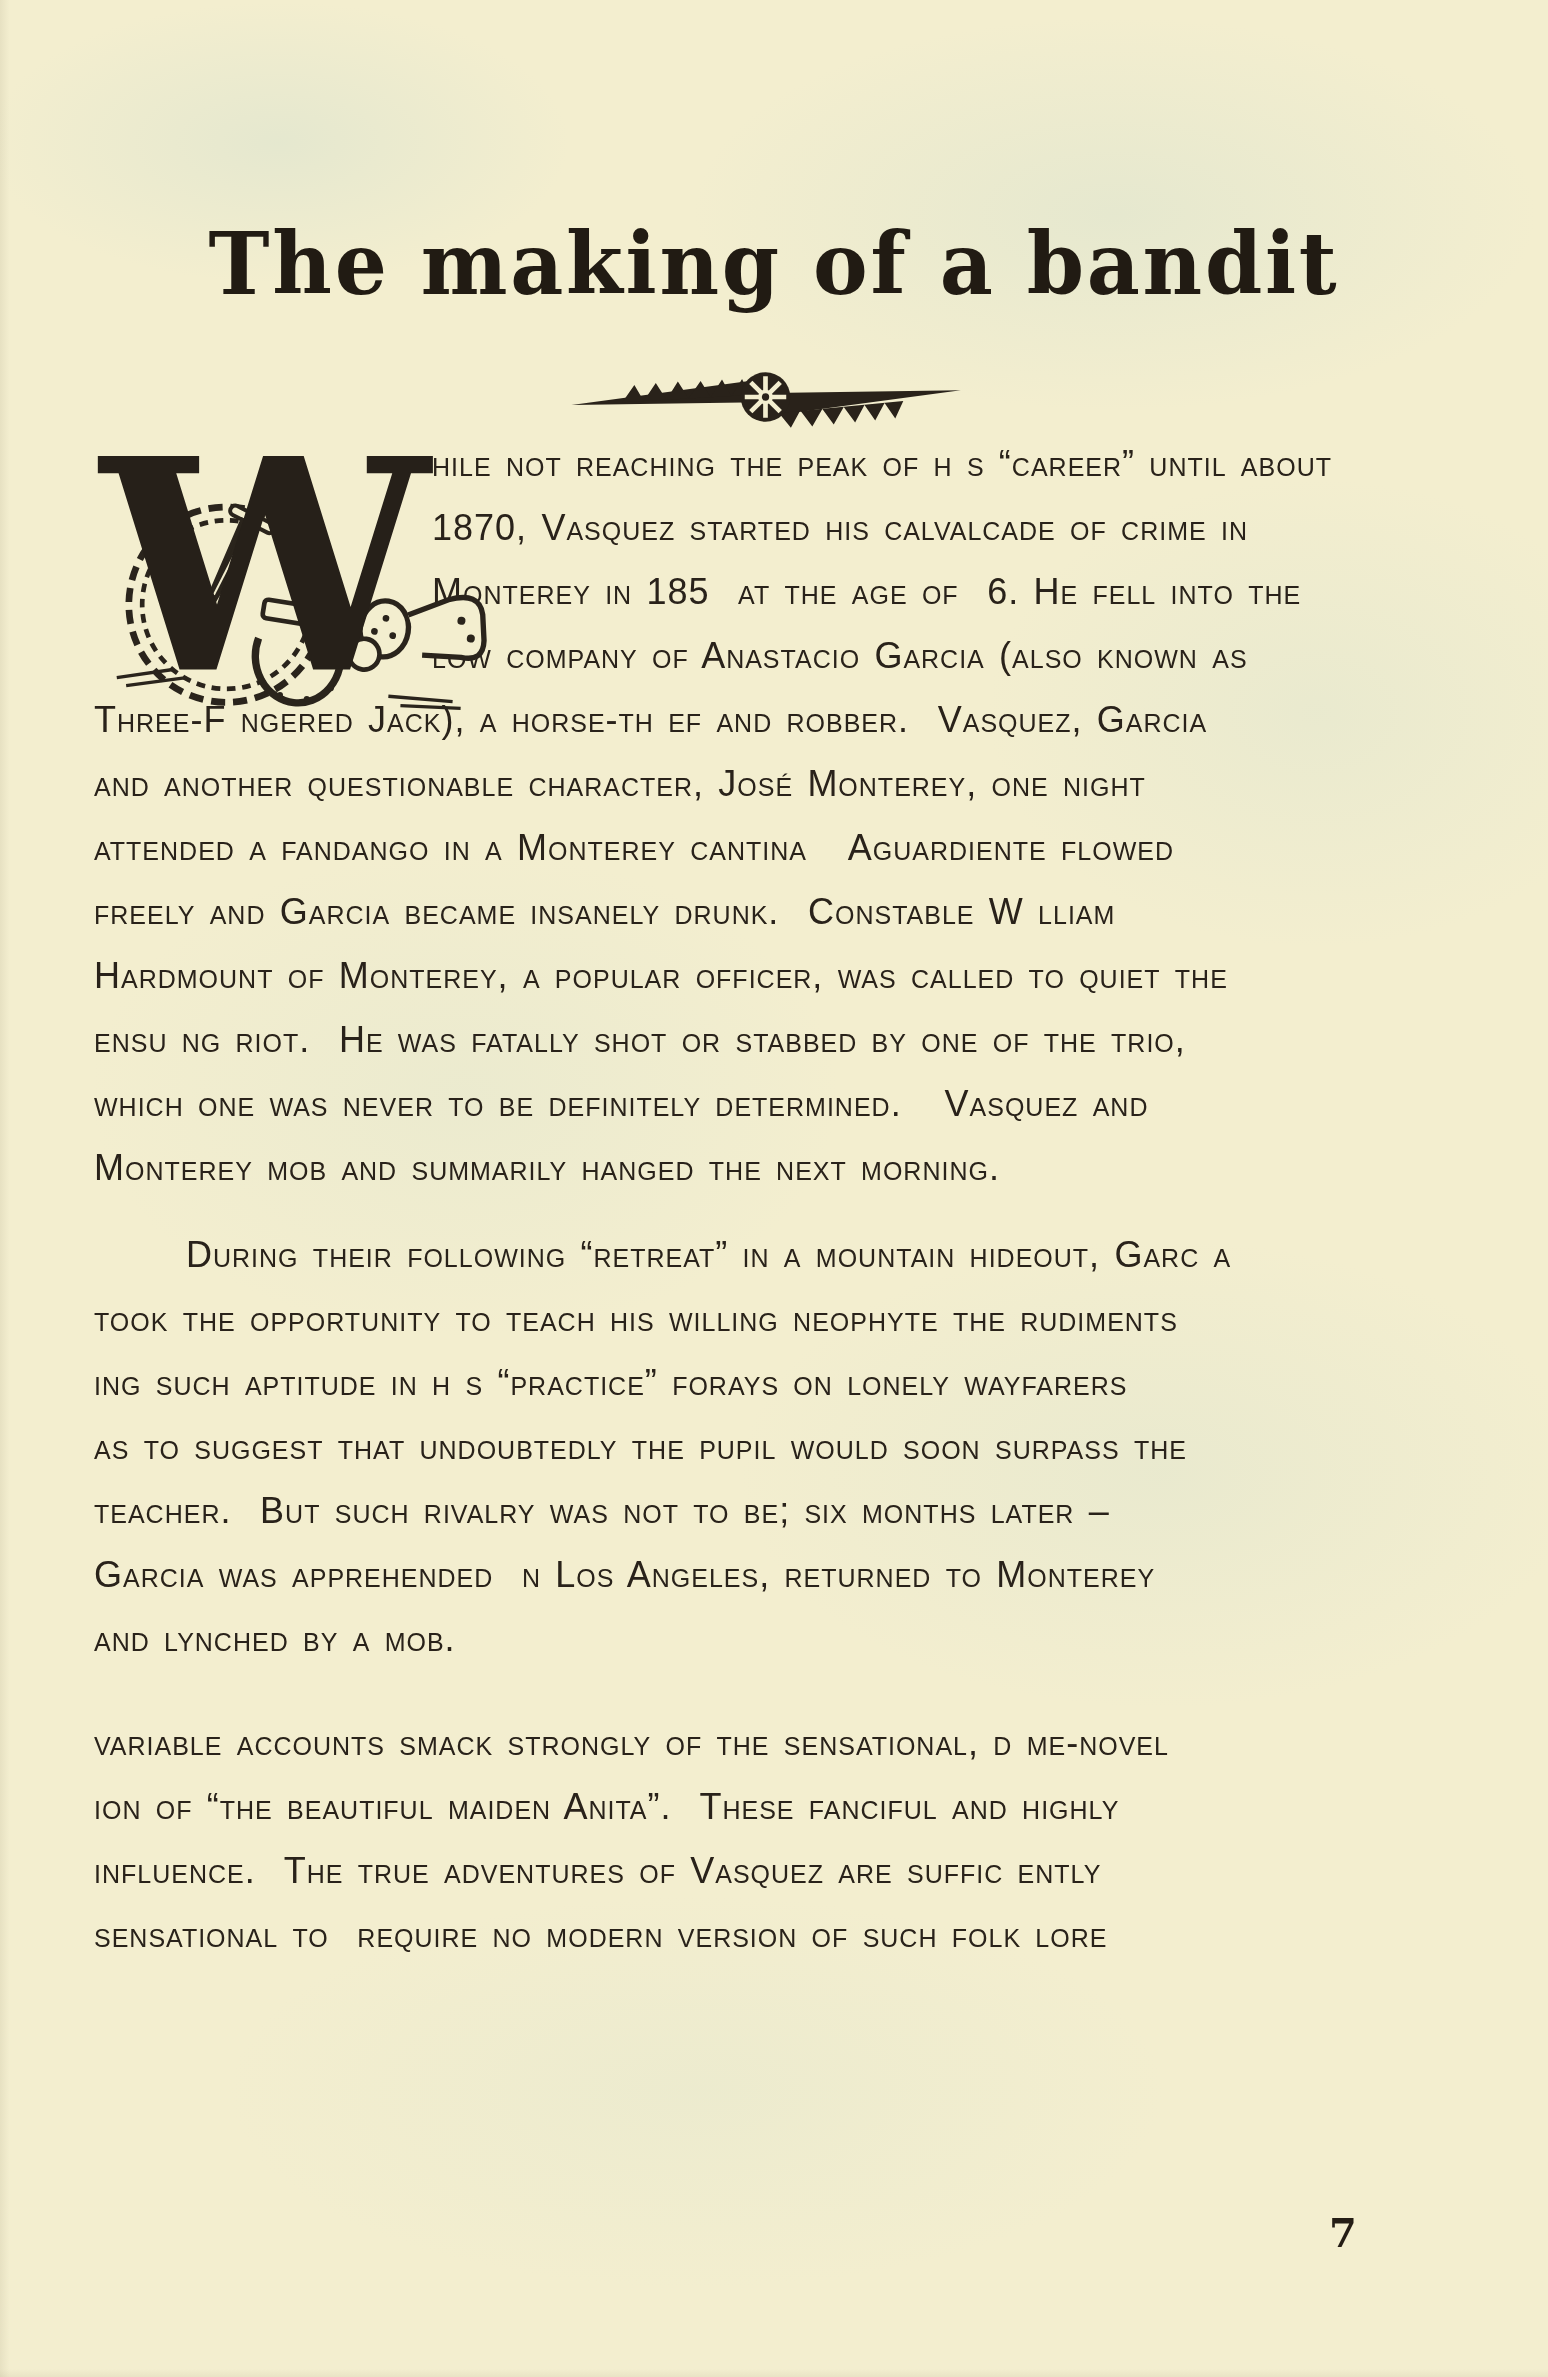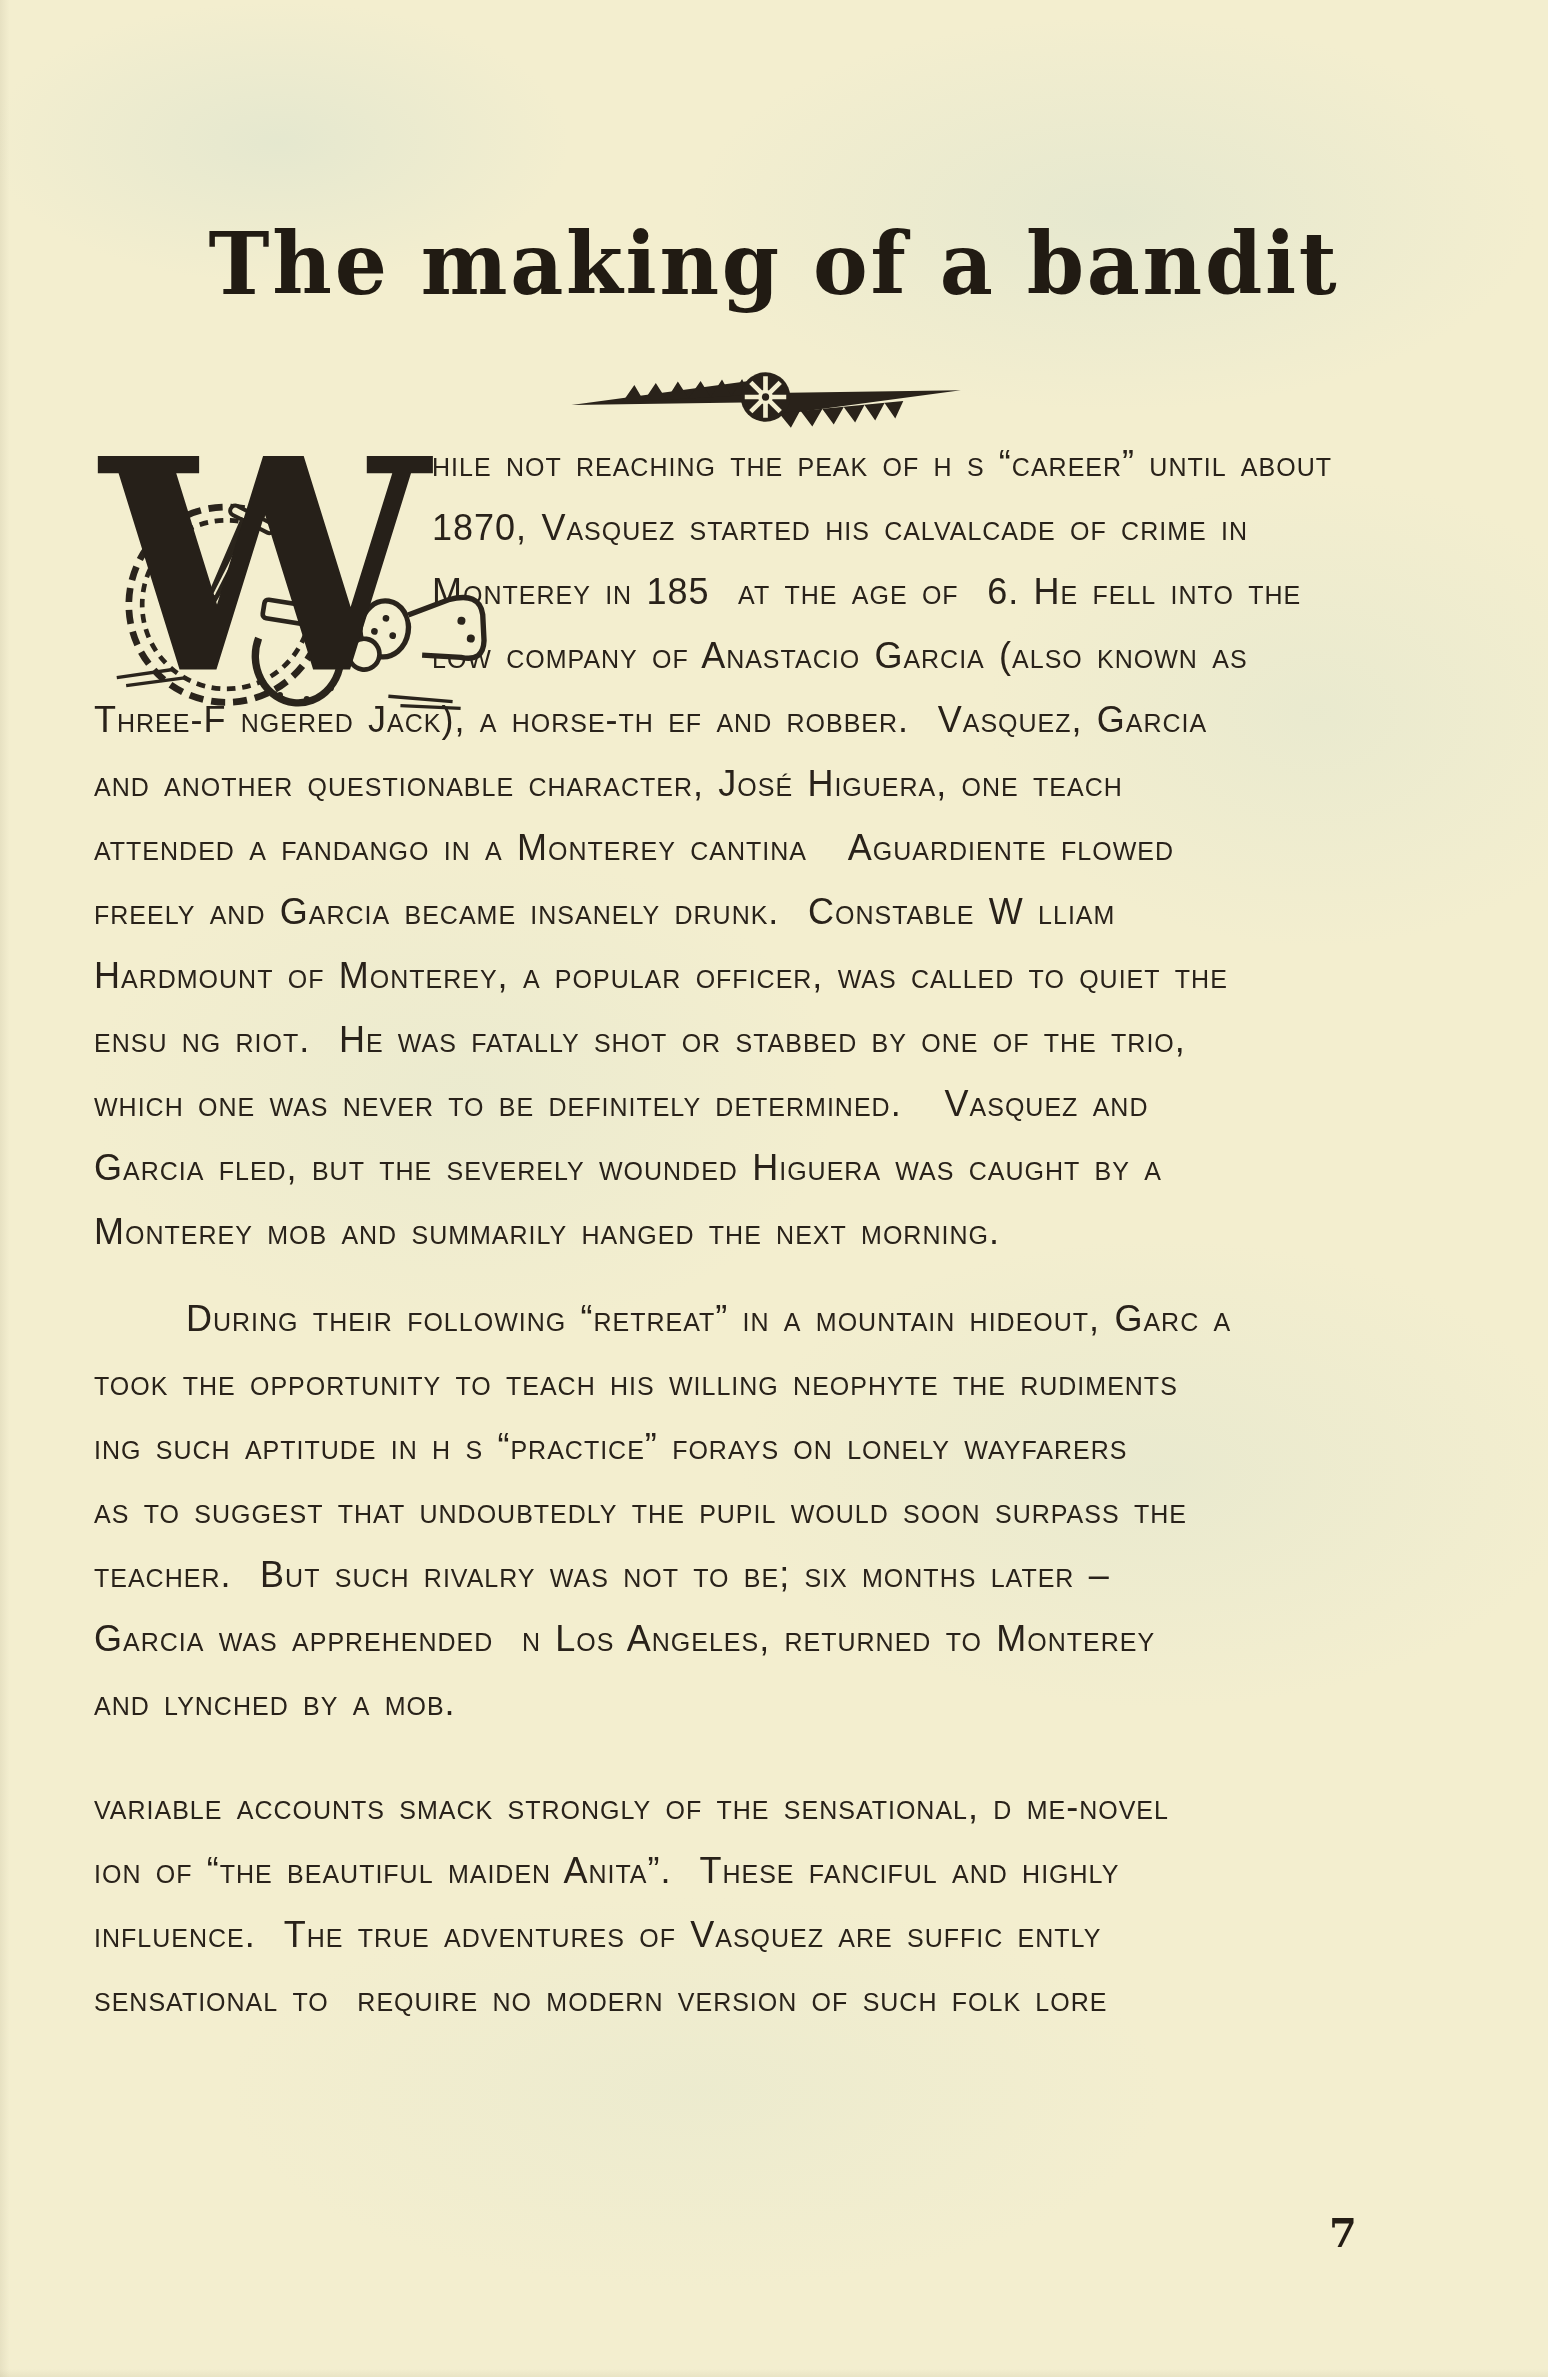--- a/index.html
+++ b/index.html
@@ -142,27 +142,26 @@
         </g>
 
         <text x="268" y="392" text-anchor="middle" font-family="DejaVu Serif, serif" font-weight="bold" font-size="438" fill="#262019">W</text>
       </svg>
     </div>
     <div class="line">hile not reaching the peak of h s “career” until about</div>
     <div class="line">1870, Vasquez started his calvalcade of crime in</div>
     <div class="line">Monterey in 185  at the age of  6. He fell into the</div>
     <div class="line">low company of Anastacio Garcia (also known as</div>
     <div class="line">Three-F ngered Jack), a horse-th ef and robber.  Vasquez, Garcia</div>
-    <div class="line">and another questionable character, José Higuera, one teach</div>
+    <div class="line">and another questionable character, José Monterey, one night</div>
     <div class="line">attended a fandango in a Monterey cantina   Aguardiente flowed</div>
     <div class="line">freely and Garcia became insanely drunk.  Constable W lliam</div>
     <div class="line">Hardmount of Monterey, a popular officer, was called to quiet the</div>
     <div class="line">ensu ng riot.  He was fatally shot or stabbed by one of the trio,</div>
     <div class="line">which one was never to be definitely determined.   Vasquez and</div>
-    <div class="line">Garcia fled, but the severely wounded Higuera was caught by a</div>
     <div class="line">Monterey mob and summarily hanged the next morning.</div>
   </div>
 
   <div class="para p2">
     <div class="line indent">During their following “retreat” in a mountain hideout, Garc a</div>
     <div class="line">took the opportunity to teach his willing neophyte the rudiments</div>
     <div class="line">ing such aptitude in h s “practice” forays on lonely wayfarers</div>
     <div class="line">as to suggest that undoubtedly the pupil would soon surpass the</div>
     <div class="line">teacher.  But such rivalry was not to be; six months later –</div>
     <div class="line">Garcia was apprehended  n Los Angeles, returned to Monterey</div>

